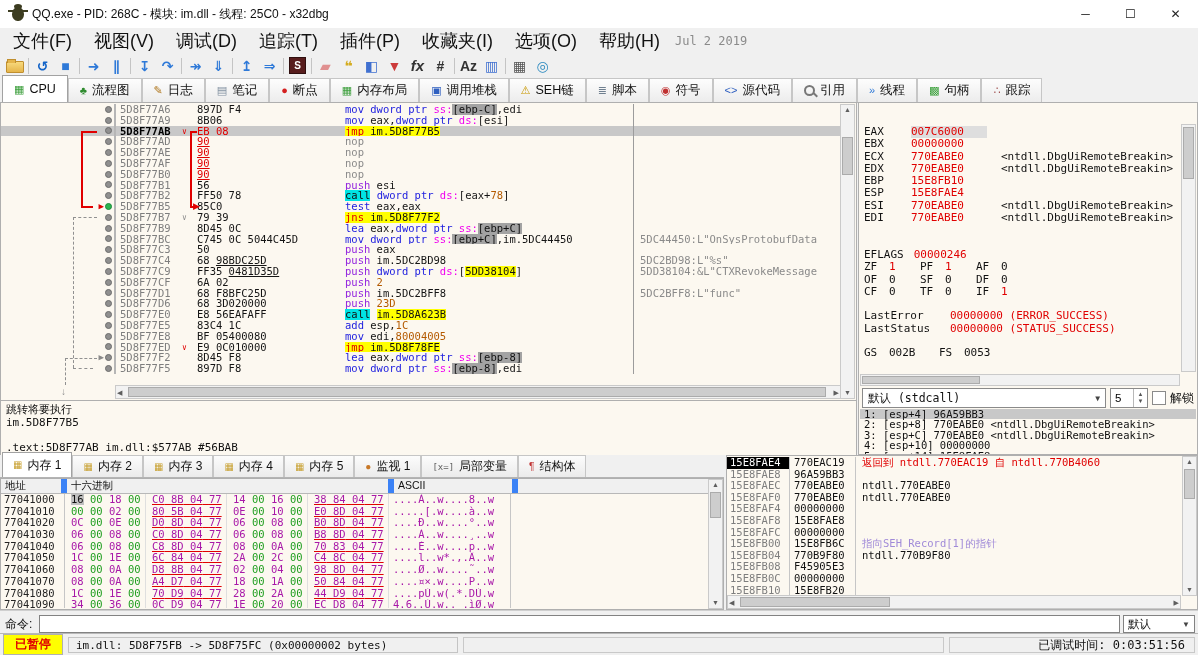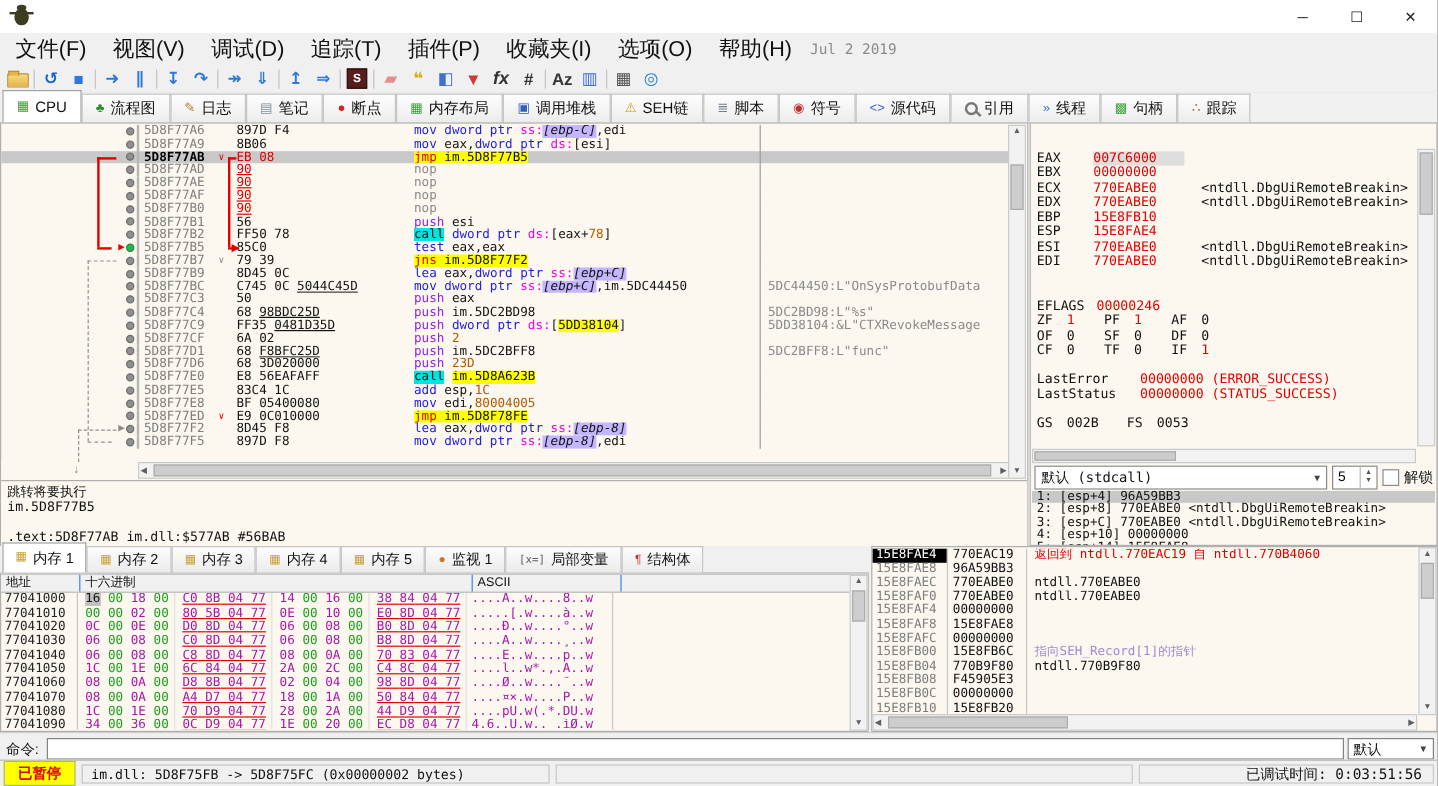--- a/index.html
+++ b/index.html
@@ -48,21 +48,21 @@
   .eip-arr{color:#E00000;font-size:9px;line-height:9px;}
   .dash-arr{color:#8A8A8A;font-size:9px;line-height:9px;}
   .c-addr{width:66px;flex:none;color:#7E7E7E;padding-left:4px;border-left:2px solid #B6B6B6;box-sizing:border-box;height:100%;display:flex;align-items:center;}
   .c-addr.asel{color:#000;font-weight:bold;}
   .c-gap{width:17px;flex:none;text-align:left;padding-left:2px;box-sizing:border-box;}
   .vg{font-size:8px;} .vg.red{color:#E00000;} .vg.gray{color:#8E8E8E;}
   .c-bytes{width:148px;flex:none;overflow:hidden;}
   .c-instr{width:288px;flex:none;overflow:hidden;}
   .c-cmt{flex:1;color:#8A8A8A;overflow:hidden;border-left:1px solid #9C9C9C;padding-left:6px;height:100%;display:flex;align-items:center;}
   .t-b{color:#2121DF;} .t-p{color:#9326DF;} .t-g{color:#8A8A8A;} .t-s{color:#F000F0;}
-  .t-n{color:#B45A00;} .t-k{color:#141414;} .t-h{background:#c4b5fd;color:#111;font-style:italic;}
+  .t-n{color:#B45A00;} .t-k{color:#141414;} .t-h{background:#a3a3a3;color:#111;}
   .t-ry{background:#FFFF00;color:#E00000;} .t-y{background:#FFFF00;color:#111;} .t-c{background:#00E4E4;color:#111;}
   .b-k{color:#141414;} .b-r{color:#E00000;} .b-ru{color:#E00000;text-decoration:underline;}
   .b-u{color:#141414;text-decoration:underline;}
   .fl{position:absolute;width:0;border-left:2px solid #E00000;}
   .fl.dsh{border-left:1px dashed #909090;}
   .flh{position:absolute;height:0;border-top:2px solid #E00000;}
   .flh.dshh{border-top:1px dashed #909090;}
   .brarr{position:absolute;color:#E00000;font-size:9px;line-height:9px;}
   .downg{position:absolute;color:#8E8E8E;font-size:10px;line-height:10px;}
   
@@ -101,21 +101,21 @@
   .argrow.sel{background:#C8C8C8;}
   
   #bottom-tabs{position:absolute;left:0;top:455px;width:724px;height:23px;background:#F0F0F0;display:flex;align-items:flex-end;padding-left:2px;border-bottom:1px solid #B4B4B4;box-sizing:border-box;}
   .btab{display:flex;align-items:center;gap:5px;padding:2px 10px;height:17px;font-size:12px;color:#111;
         background:linear-gradient(#FCFCFC,#EBEBEB);border:1px solid #C6C6C6;border-bottom:none;white-space:nowrap;}
   .btab.sel{background:#FFF;height:20px;border-color:#A2A2A2;}
   .btab-ic{font-size:10px;line-height:10px;}
   .btab-ic.loc{font-family:"DejaVu Sans Mono",monospace;font-size:9px;color:#606060;}
   #dump{position:absolute;left:0;top:478px;width:724px;height:132px;background:#FCF8F0;border:1px solid #AFAFAF;box-sizing:border-box;}
   #dump-head{display:flex;height:14px;background:#F0F0F0;border-bottom:1px solid #B8B8B8;font-size:10.5px;color:#111;}
-  .dh{border-right:1px solid #3b82f6;padding-left:4px;box-sizing:border-box;line-height:13px;}
+  .dh{border-right:6px solid #3b82f6;padding-left:4px;box-sizing:border-box;line-height:13px;}
   #dump-rows{position:absolute;left:0;top:15px;right:16px;bottom:1px;font-family:"DejaVu Sans Mono",monospace;font-size:10.5px;overflow:hidden;}
   .mrow{display:flex;height:11.7px;line-height:11.7px;white-space:pre;}
   .maddr{width:64px;flex:none;padding-left:3px;color:#232323;border-right:1px solid #C6C6C6;box-sizing:border-box;}
   .mgrp{width:81px;flex:none;padding-left:6px;border-right:1px solid #DFDFDF;box-sizing:border-box;overflow:hidden;}
   .mgrp.ptr{text-decoration:underline;text-decoration-color:#E00000;}
   .mb.z{color:#1F9E1F;} .mb.v{color:#A818A8;} .mgrp.ptr .mb{color:#A818A8;}
   .mb.cur{background:#C0C0C0;color:#111;}
   .mascii{width:122px;flex:none;padding-left:4px;color:#A818A8;border-right:1px solid #C6C6C6;box-sizing:border-box;overflow:hidden;}
   #dump-vscroll{right:0;top:0;width:15px;height:130px;}
   
@@ -141,20 +141,21 @@
   #status-spacer{flex:1;height:16px;border:1px solid #C9C9C9;box-sizing:border-box;}
   #status-time{width:246px;height:16px;line-height:15px;border:1px solid #C9C9C9;font-size:12px;padding:0 9px;text-align:right;color:#111;box-sizing:border-box;flex:none;font-family:"DejaVu Sans Mono",monospace;}
 </style>
 </head>
 <body>
 
 <div id="app">
 
   <div id="titlebar">
     <span class="bug-icon"></span>
+    <span id="title-text">QQ.exe - PID: 268C - 模块: im.dll - 线程: 25C0 - x32dbg</span>
     <div id="win-btns">
       <span class="win-btn">─</span>
       <span class="win-btn">☐</span>
       <span class="win-btn">✕</span>
     </div>
   </div>
 
   <div id="menubar">
     <div id="menu-items" style="display:flex;">
         <div class="menu-item">文件(F)</div>

